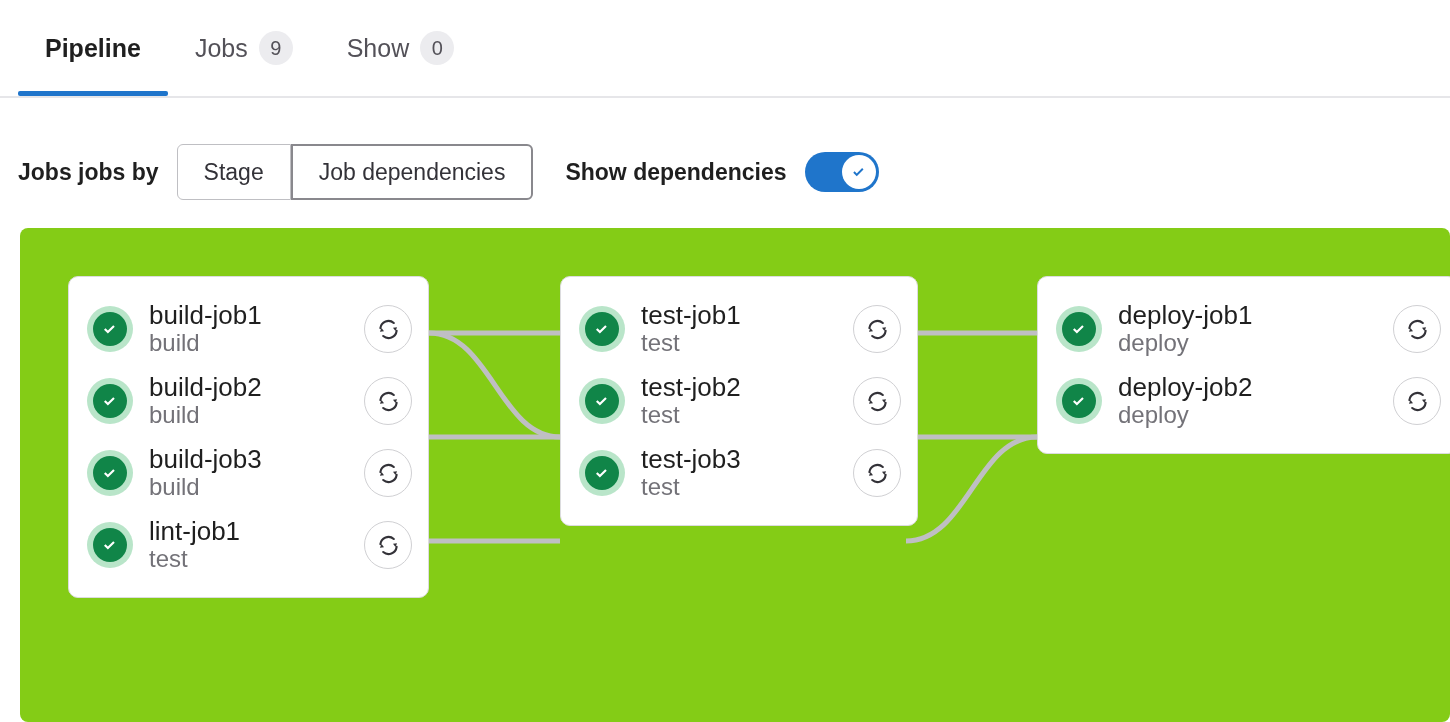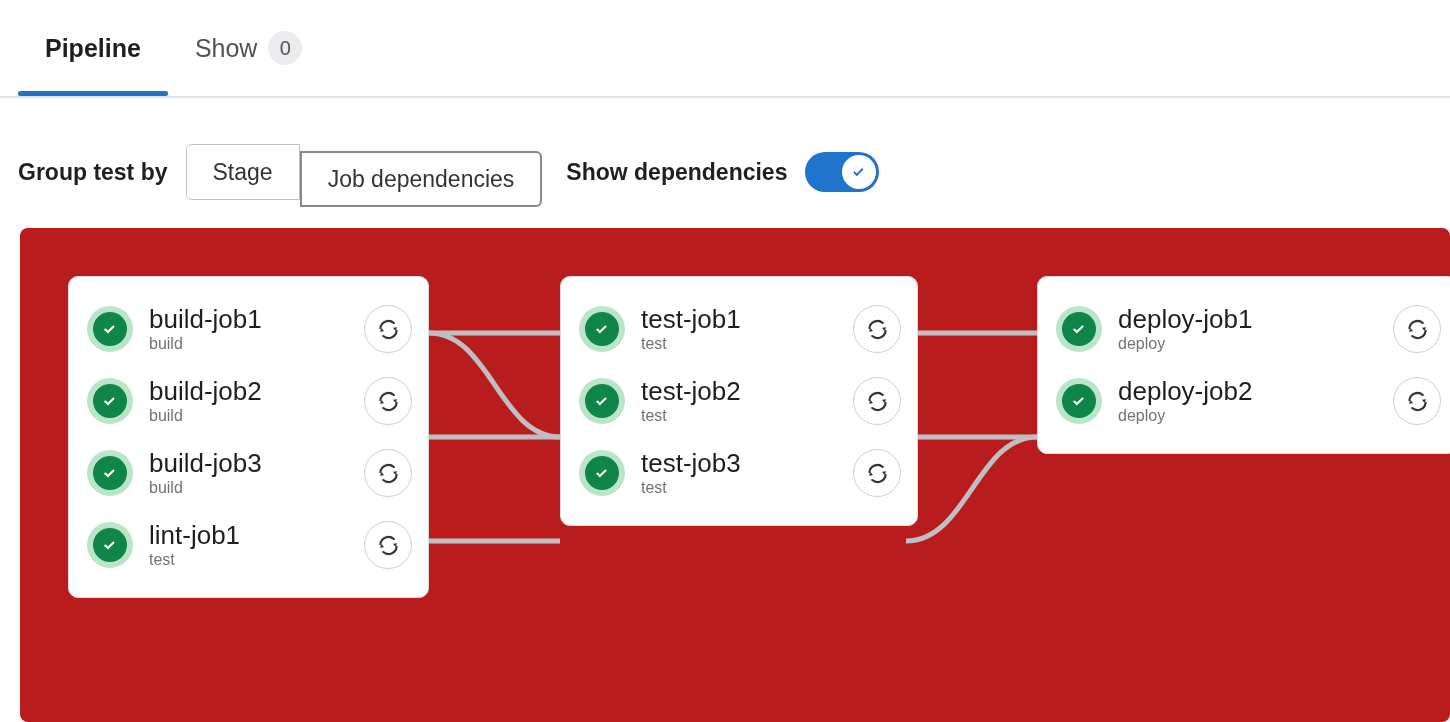--- a/index.html
+++ b/index.html
@@ -63,28 +63,28 @@
   }
   .seg-btn {
     display: flex; align-items: center; justify-content: center;
     height: 56px; padding: 0 26px;
     background: #ffffff;
     font-size: 23px; color: #333238;
     border: 1px solid #bfbfc3;
     cursor: pointer;
   }
   .seg-btn:first-child { border-radius: 6px 0 0 6px; }
-  .seg-btn:last-child  { border-radius: 0 6px 6px 0; border-left: none; margin-top: 7px; }
+  .seg-btn:last-child  { border-radius: 0 6px 6px 0; border-left: none; }
   .seg-btn.selected {
     border: 2px solid #89888d;
     z-index: 2;
   }
   .toggle-group {
     display: flex; align-items: center; gap: 18px;
-    margin-left: 24px;
+    margin-left: 32px;
   }
   .toggle-label { font-size: 23px; font-weight: bold; color: #1f1f1f; }
   .toggle {
     position: relative;
     width: 74px; height: 40px;
     border-radius: 20px;
     background: #1f75cb;
     cursor: pointer;
   }
   .toggle .knob {
@@ -92,21 +92,21 @@
     width: 34px; height: 34px; border-radius: 50%;
     background: #ffffff;
     display: flex; align-items: center; justify-content: center;
   }
   .toggle .knob svg { width: 20px; height: 20px; }
 
   
   .graph {
     position: absolute; left: 20px; top: 228px;
     width: 1430px; height: 494px;
-    background: #b91c1c;
+    background: #84cc16;
     border-radius: 8px;
     overflow: hidden;
   }
   .edges {
     position: absolute; left: 0; top: 0;
     width: 1430px; height: 494px;
     pointer-events: none;
   }
 
   .column { position: absolute; }
@@ -135,21 +135,21 @@
     background: #108548;
     display: flex; align-items: center; justify-content: center;
   }
   .status-icon svg { width: 20px; height: 20px; }
   .job-text { flex: 1 1 auto; min-width: 0; line-height: 1.12; }
   .job-name {
     font-size: 26px; color: #1f1f1f;
     white-space: nowrap;
   }
   .job-stage {
-    font-size: 16px; color: #737278;
+    font-size: 24px; color: #737278;
     white-space: nowrap;
   }
   .retry-btn {
     width: 48px; height: 48px; flex: 0 0 48px;
     border-radius: 50%;
     border: 1px solid #d0d0d3;
     background: #ffffff;
     display: flex; align-items: center; justify-content: center;
     cursor: pointer;
   }
@@ -158,32 +158,36 @@
 </head>
 <body>
 
 <div class="tabbar">
   <div class="tabs">
 
     <div class="tab active">
       <span>Pipeline</span>
     </div>
 
+    <div class="tab">
+      <span>Jobs</span>
+      <span class="badge">9</span>
+    </div>
 
     <div class="tab">
       <span>Show</span>
       <span class="badge">0</span>
     </div>
 
   </div>
 </div>
 
 <div class="controls">
 
-  <span class="ctl-label">Group test by</span>
+  <span class="ctl-label">Jobs jobs by</span>
 
   <div class="segmented">
     <div class="seg-btn">Stage</div>
     <div class="seg-btn selected">Job dependencies</div>
   </div>
 
   <div class="toggle-group">
     <span class="toggle-label">Show dependencies</span>
     <div class="toggle">
       <span class="knob">

